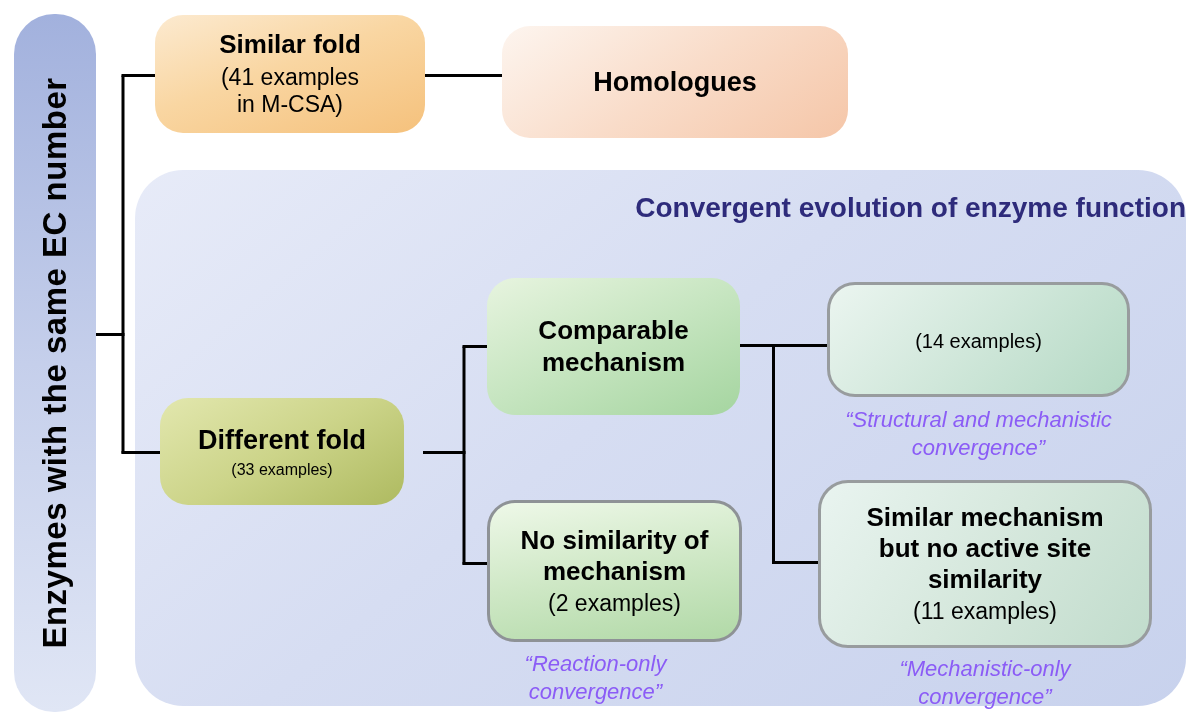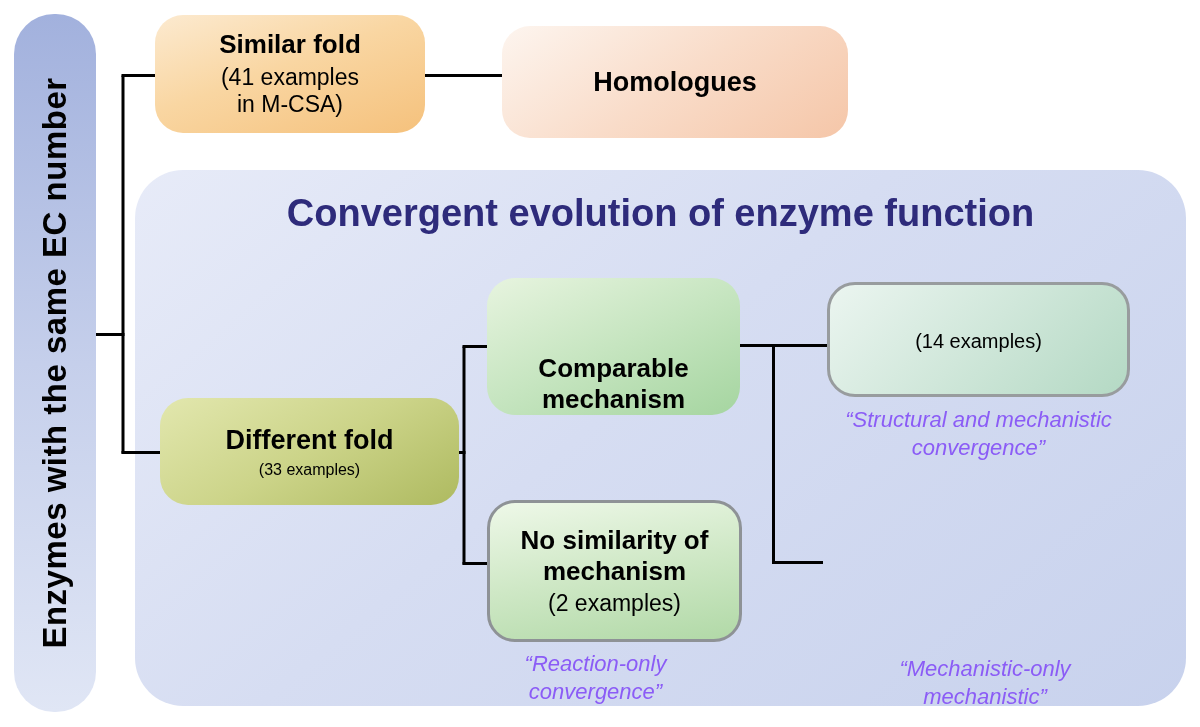--- a/index.html
+++ b/index.html
@@ -36,22 +36,22 @@
     position: absolute;
     left: 135px; top: 170px;
     width: 1051px; height: 536px;
     border-radius: 48px;
     background: linear-gradient(140deg, #e7ebf8 0%, #d6ddf2 45%, #c8d2ed 100%);
   }
   .panel-title {
     position: absolute;
     left: 0; top: 22px;
     width: 100%;
-    text-align: center;
-    font-size: 38px;
+    text-align: right;
+    font-size: 28px;
     font-weight: bold;
     color: #2e2b7b;
   }
 
   
   .lines {
     position: absolute;
     left: 0; top: 0;
     width: 1200px; height: 727px;
   }
@@ -81,32 +81,31 @@
 
   #homologues {
     left: 502px; top: 18px; width: 346px; height: 112px;
     border-radius: 28px;
     background: linear-gradient(145deg, #fdf5ef 0%, #f9dcc9 50%, #f5c6a8 100%);
     margin-top: 8px;
   }
   #homologues .title { font-size: 27px; }
 
   #different-fold {
-    left: 160px; top: 398px; width: 299px; height: 107px;
+    left: 160px; top: 398px; width: 244px; height: 107px;
     border-radius: 28px;
     background: linear-gradient(150deg, #e2e7ae 0%, #ccd489 50%, #aeba60 100%);
   }
   #different-fold .title { font-size: 27px; }
   #different-fold .note  { font-size: 16px; }
 
   #comparable-mechanism {
     left: 487px; top: 278px; width: 253px; height: 137px;
     border-radius: 28px;
     background: linear-gradient(155deg, #e7f4df 0%, #c6e5c0 50%, #a5d5a0 100%);
-    justify-content: flex-end;
   }
   #comparable-mechanism .title { font-size: 26px; }
   #comparable-mechanism .note  { font-size: 23px; }
 
   #no-similarity {
     left: 487px; top: 500px; width: 255px; height: 142px;
     border-radius: 28px;
     border: 3px solid #8e9296;
     background: linear-gradient(170deg, #eef8e8 0%, #cfe8c6 50%, #b1d9a7 100%);
   }
@@ -195,23 +194,29 @@
   <div class="box" id="no-similarity">
     <div class="title">No similarity of
 mechanism</div>
     <div class="note">(2 examples)</div>
   </div>
 
   <div class="box" id="similar-active-site">
     <div class="note">(14 examples)</div>
   </div>
 
+  <div class="box" id="similar-mechanism">
+    <div class="title">Similar mechanism
+but no active site
+similarity</div>
+    <div class="note">(11 examples)</div>
+  </div>
 
   <div class="quote" id="quote-structural">“Structural and mechanistic
 convergence”</div>
 
   <div class="quote" id="quote-reaction">“Reaction-only
 convergence”</div>
 
   <div class="quote" id="quote-mechanistic">“Mechanistic-only
-mechanistic”</div>
+convergence”</div>
 
 </div>
 
 </body></html>

